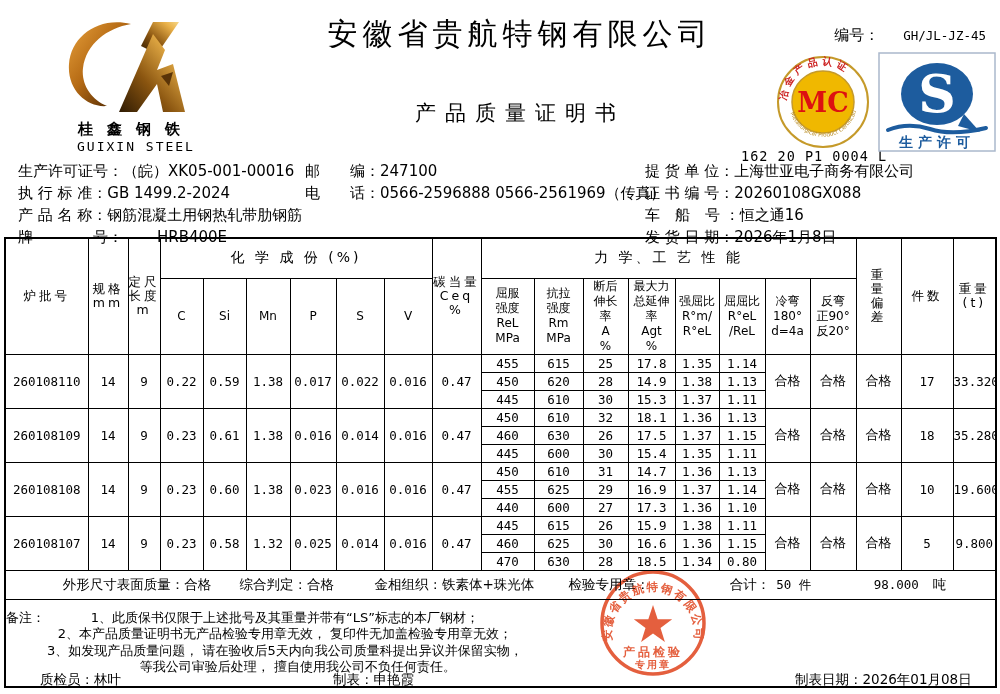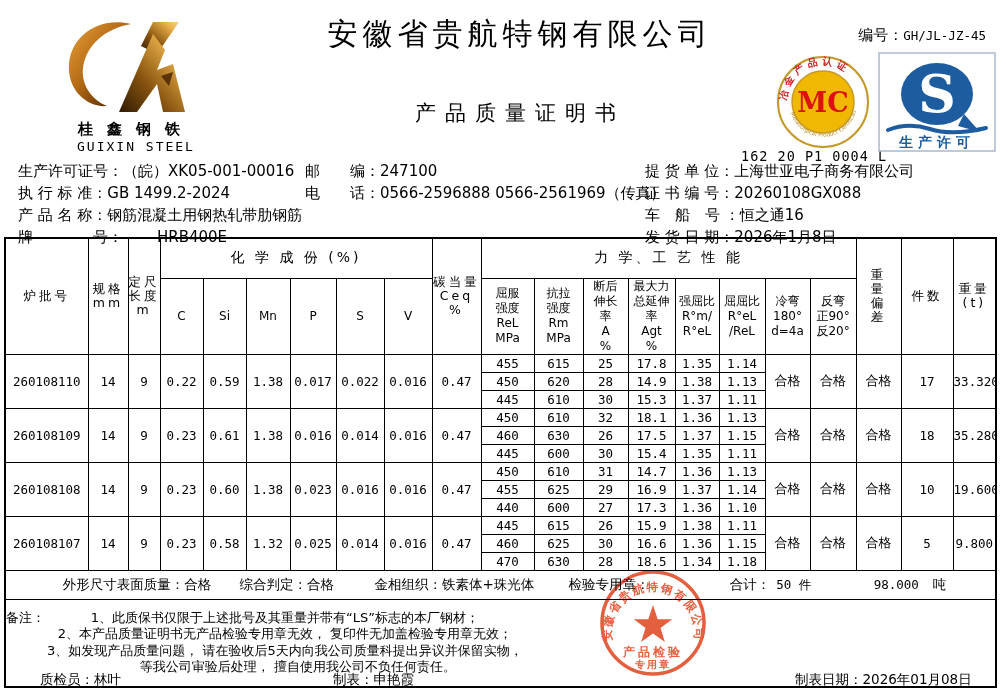--- a/index.html
+++ b/index.html
@@ -8,21 +8,21 @@
   .page { position:relative; width:1000px; height:694px; background:#fff; overflow:hidden; }
 
   
   .logo-wrap { position:absolute; left:56px; top:20px; width:160px;text-align:center; }
   .logo-cn { font-size:15px; font-weight:bold; letter-spacing:14px; margin-top:2px; white-space:nowrap; }
   .logo-en { font-size:13px; font-family:"DejaVu Sans Mono", monospace; letter-spacing:2px; white-space:nowrap; }
   .title-wrap { position:absolute; left:240px; top:0; width:560px; text-align:center; }
   .company-title { margin-top:14px; font-family:"DejaVu Serif","Liberation Serif",serif; font-size:30px; letter-spacing:5px; white-space:nowrap; }
   .doc-title { margin-top:44px; font-family:"DejaVu Serif","Liberation Serif",serif; font-size:21px; letter-spacing:9px; white-space:nowrap; }
   .serial { position:absolute; top:26px; right:14px; font-size:15px; white-space:nowrap; }
-  .serial .num { font-family:"DejaVu Sans Mono", monospace; }
+  .serial .num { font-family:"DejaVu Sans Mono", monospace;margin-left:24px; }
   .mc-logo { position:absolute; left:776px; top:55px; }
   .mc-code { position:absolute; left:741px; top:148px; font-size:13.5px; font-family:"DejaVu Sans Mono", monospace; letter-spacing:1px; white-space:nowrap; }
   .qs-logo { position:absolute; left:878px; top:52px; }
 
   
   .info-col { position:absolute; font-size:15px; line-height:22px; white-space:nowrap; }
   .info-col .lbl { display:inline-block; }
   #info-left  { left:18px;  top:160px; }
   #info-mid   { left:305px; top:160px; }
   #info-right { left:645px; top:160px; }
@@ -367,21 +367,21 @@
           <td class="num">16.6</td>
           <td class="num">1.36</td>
           <td class="num">1.15</td>
         </tr>
         <tr class="sub batch-end">
           <td class="num">470</td>
           <td class="num">630</td>
           <td class="num">28</td>
           <td class="num">18.5</td>
           <td class="num">1.34</td>
-          <td class="num">1.18</td>
+          <td class="num">0.80</td>
         </tr>
       </tbody>
     <tbody>
       <tr>
         <td colspan="21" class="summary-cell">
           <span style="margin-left:8px">外形尺寸表面质量：</span><span>合格</span>
           <span style="margin-left:24px">综合判定：</span><span>合格</span>
           <span style="margin-left:36px">金相组织：</span><span>铁素体+珠光体</span>
           <span style="margin-left:30px">检验专用章：</span>
           <span style="margin-left:76px">合计：</span><span class="num" style="margin-left:6px">50 件</span>

